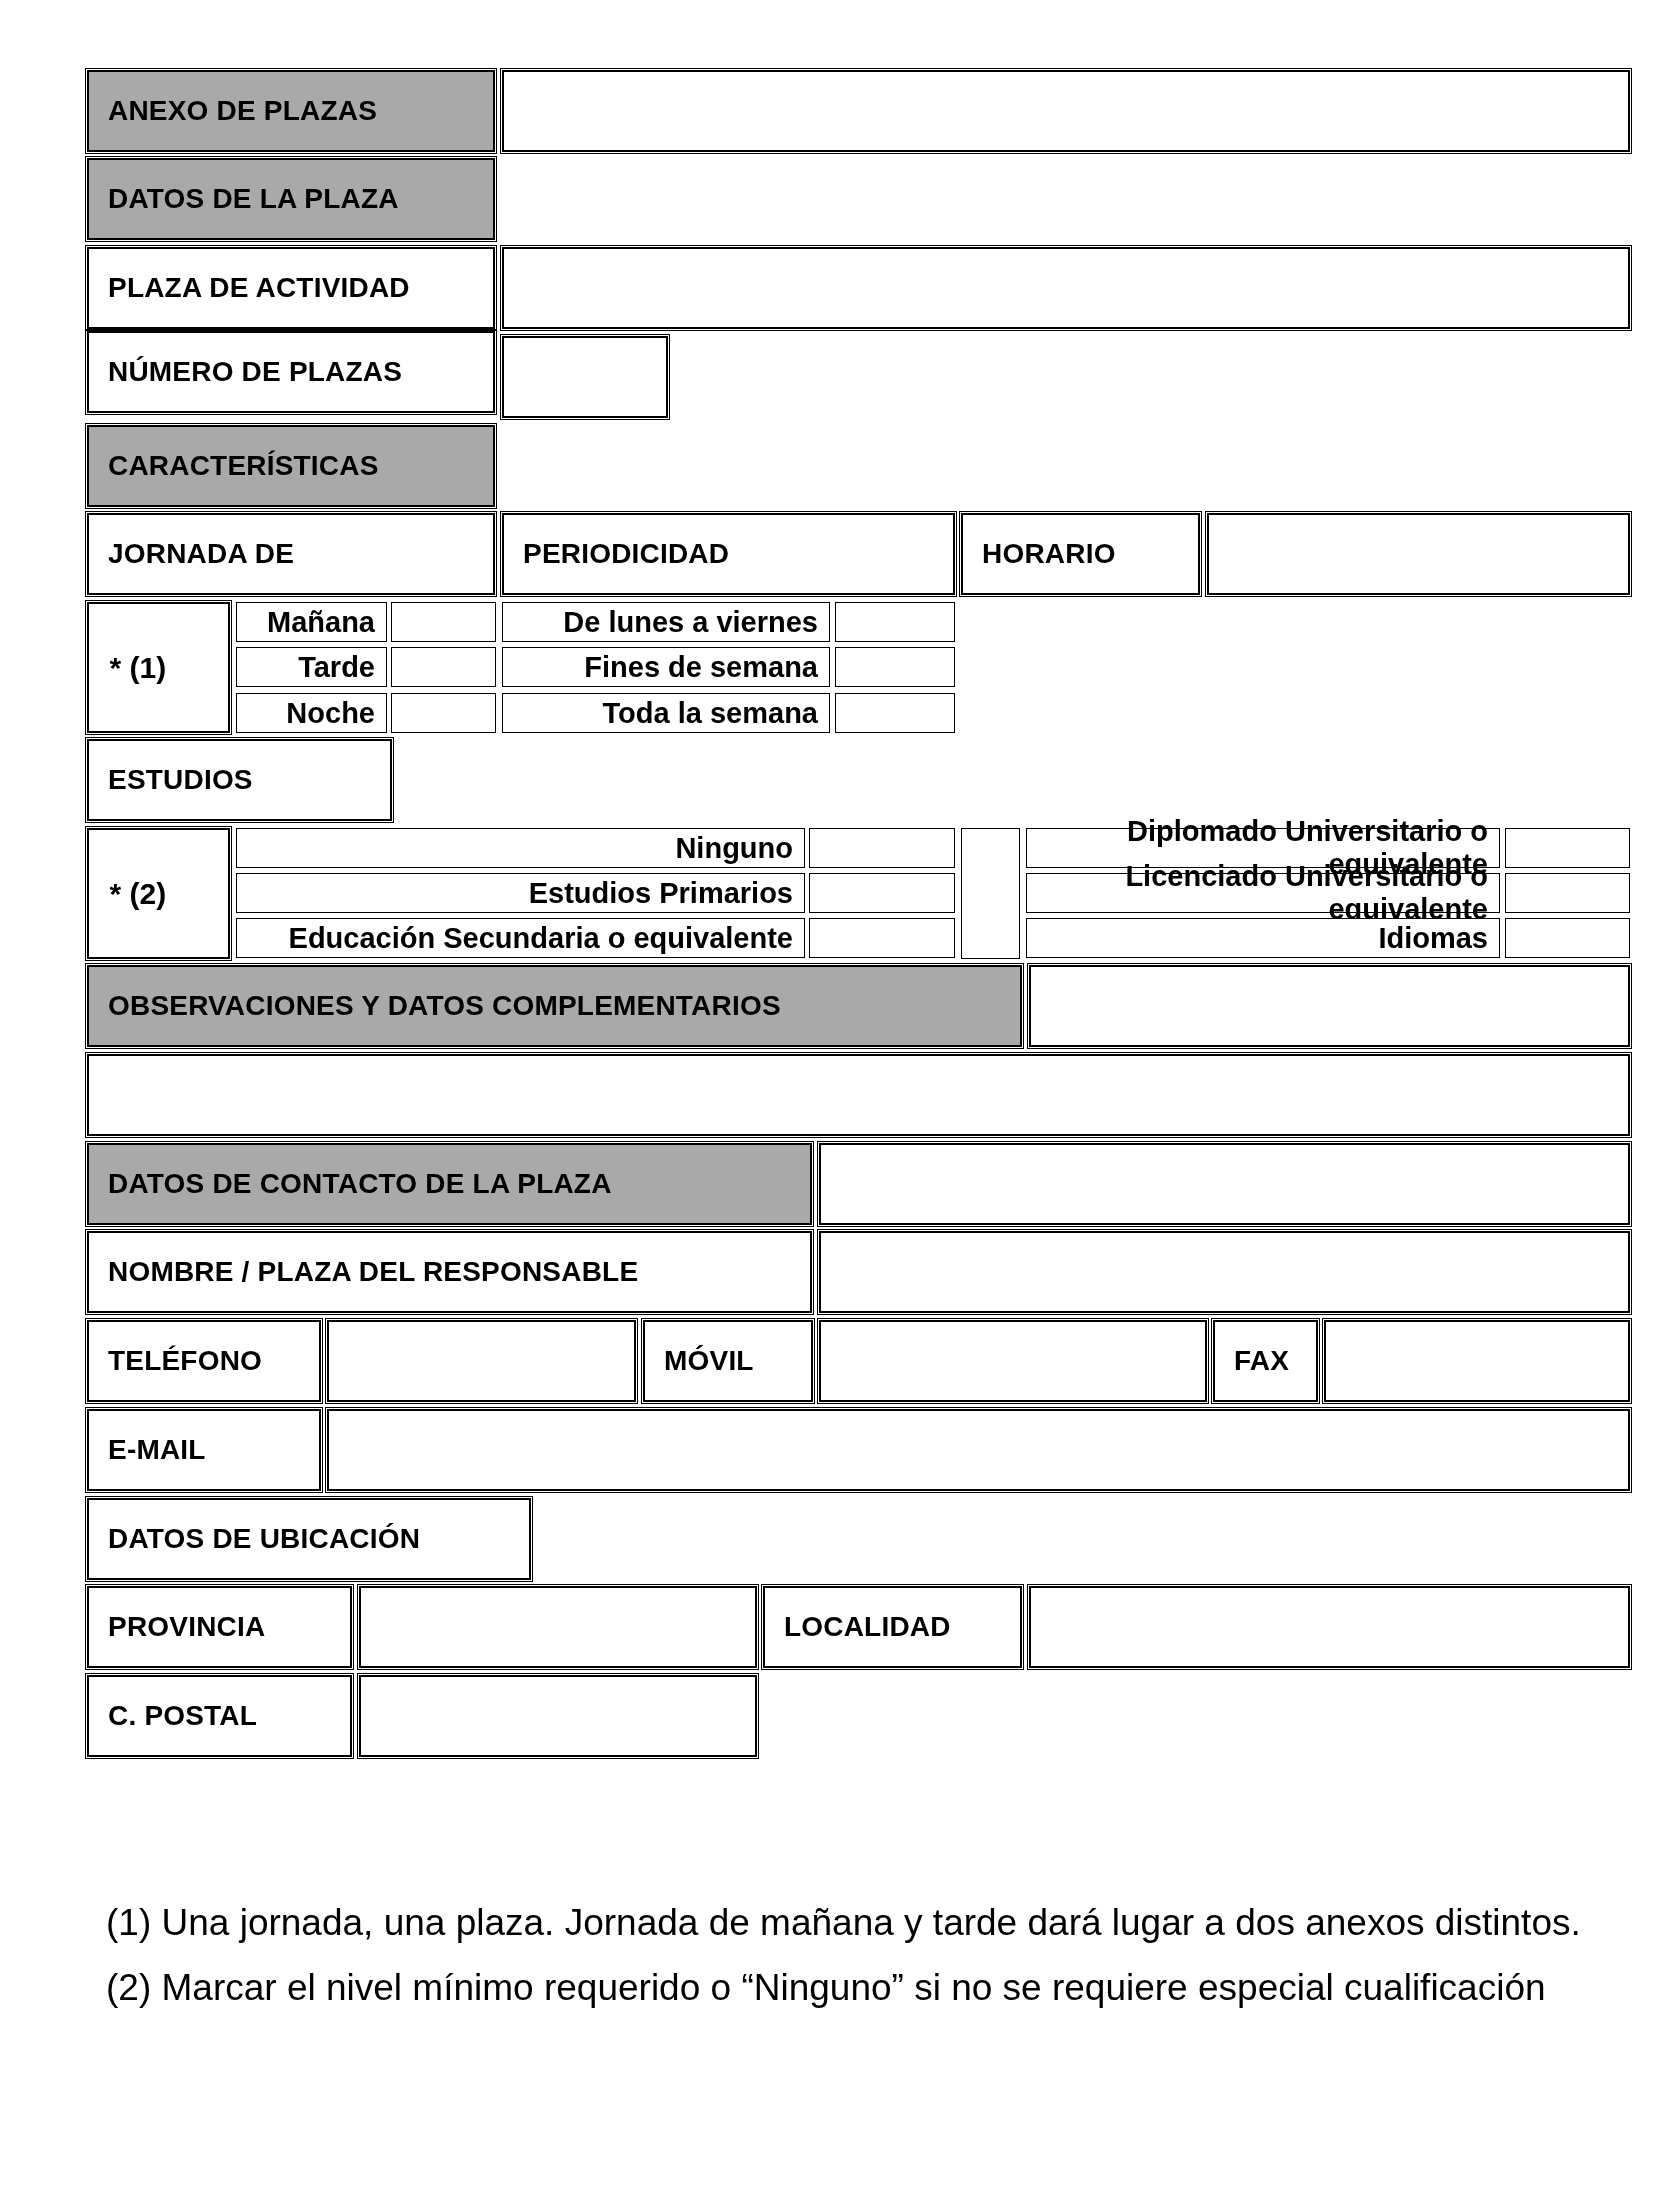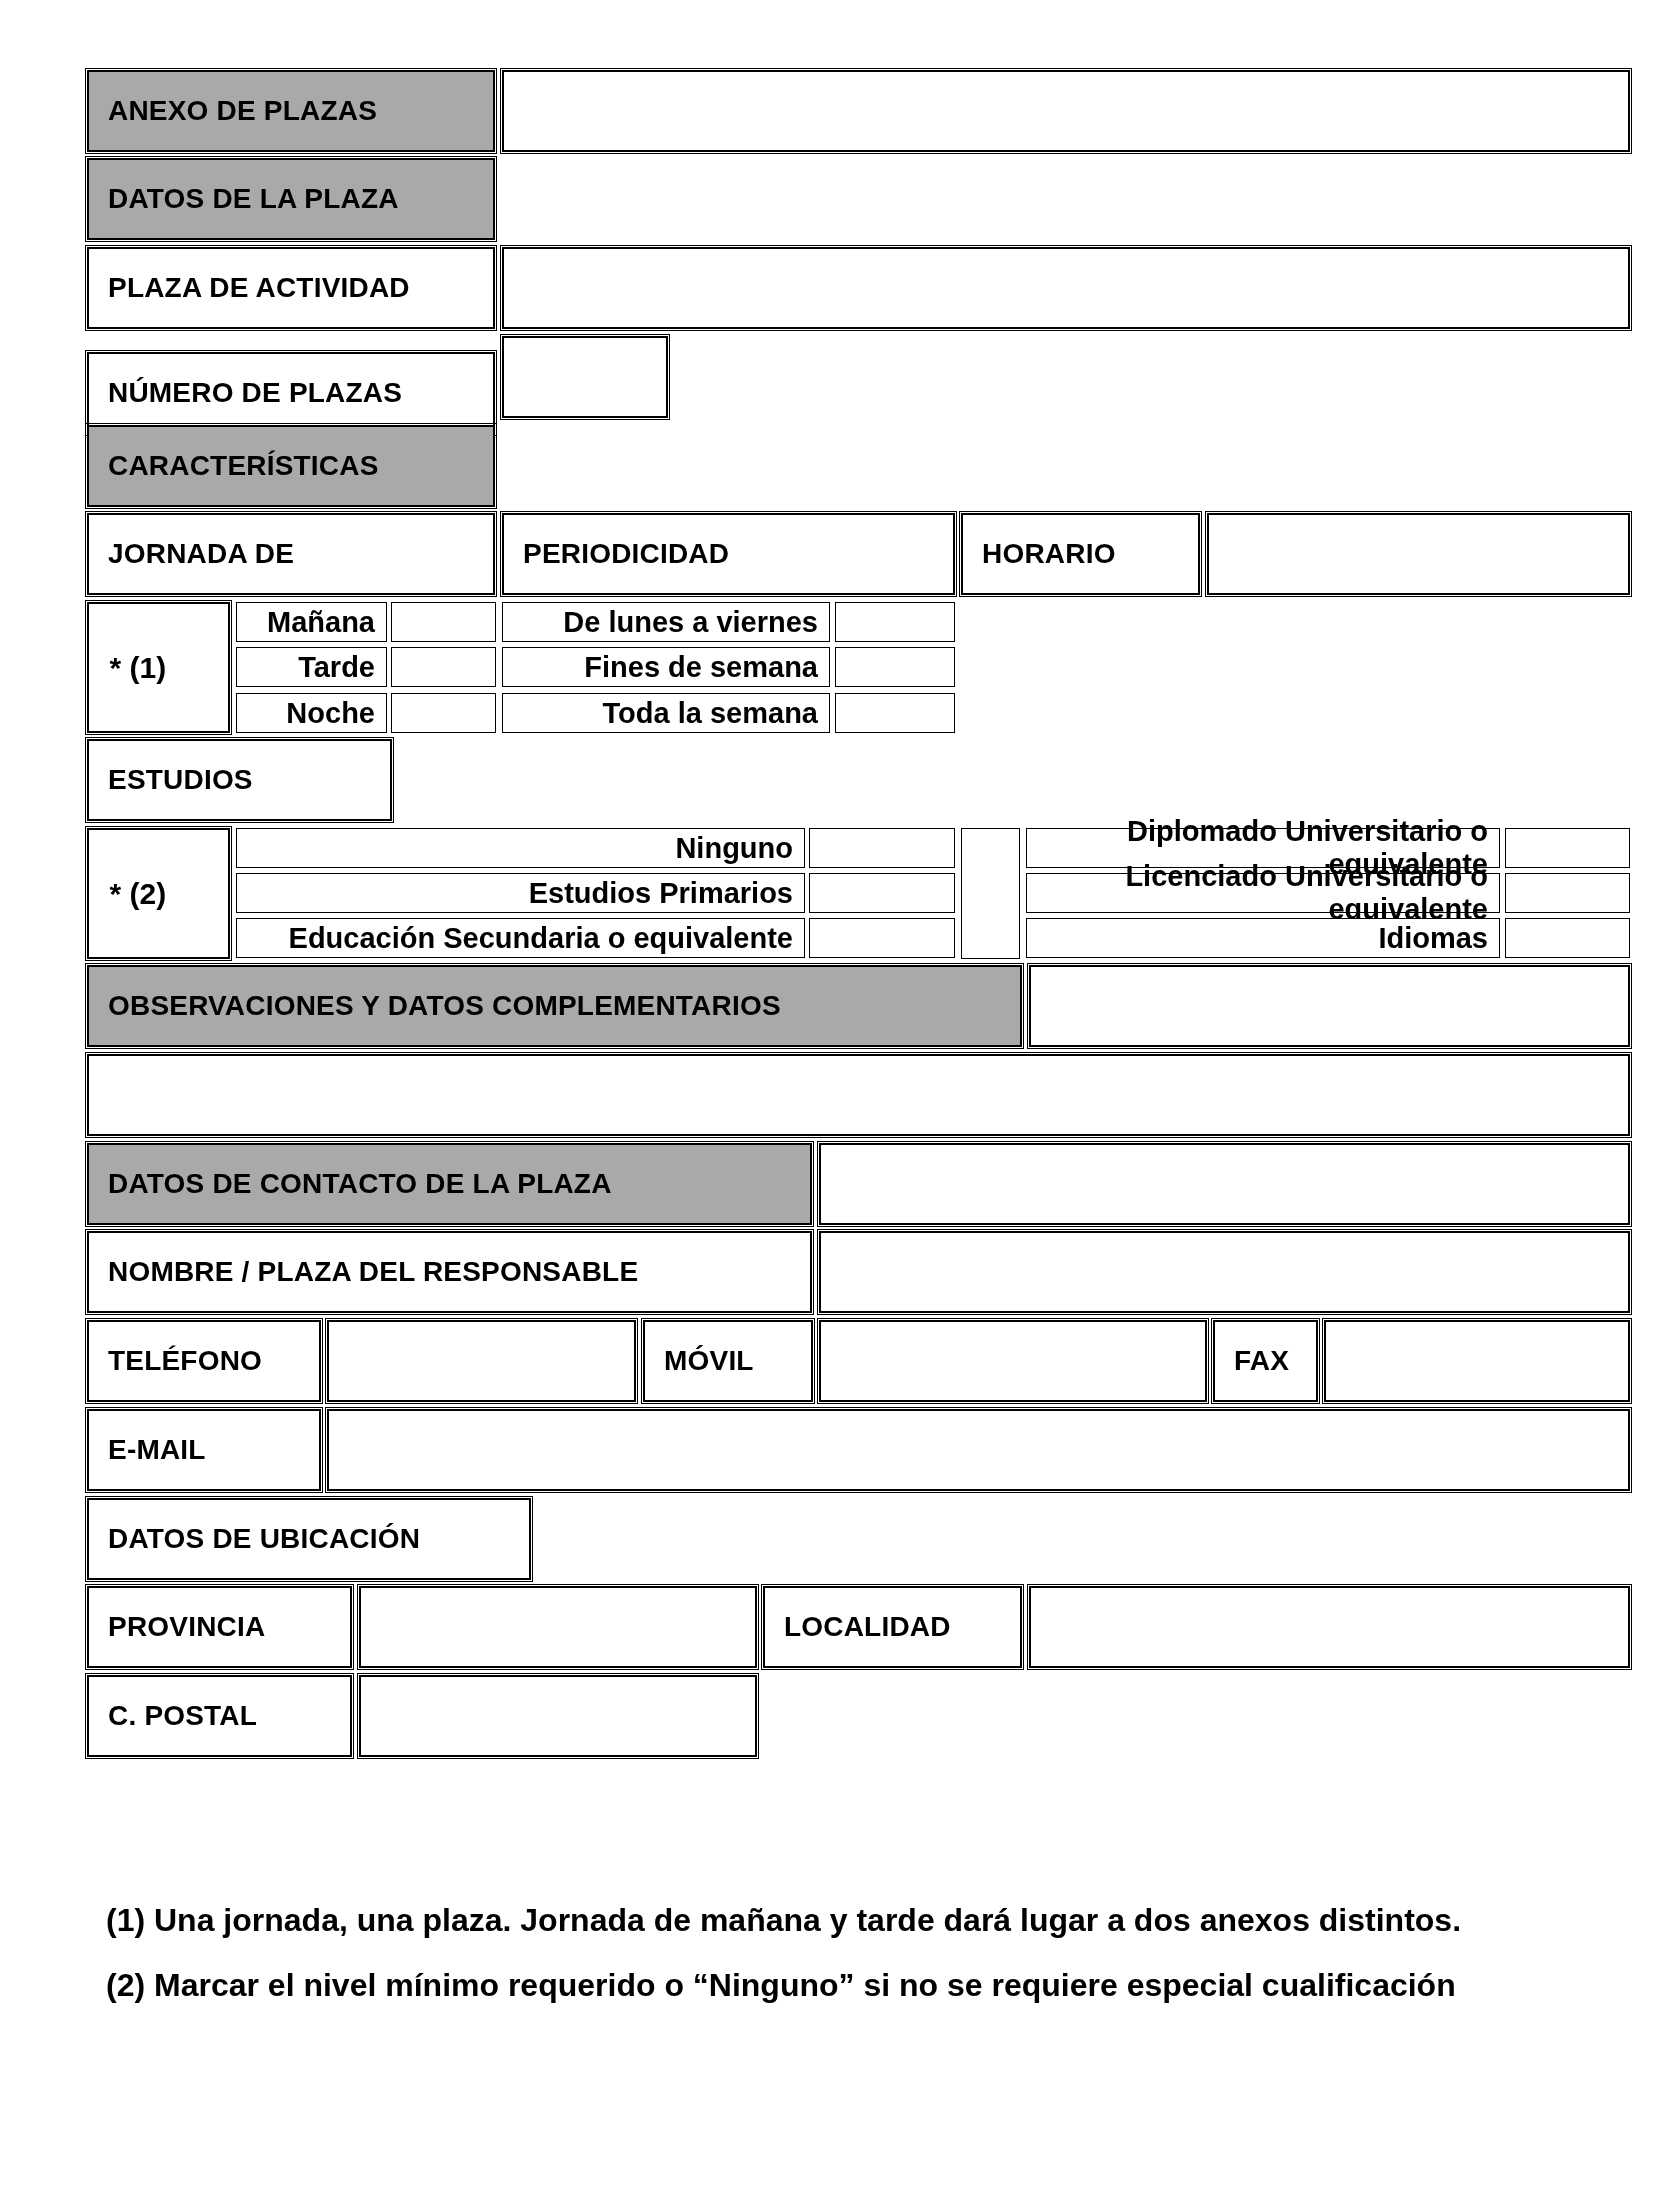--- a/index.html
+++ b/index.html
@@ -40,39 +40,39 @@
   }
   .opt {
     font-weight: bold;
     font-size: 29px;
     justify-content: flex-end;
     padding-right: 11px;
     text-align: right;
   }
   .note {
     position: absolute;
-    font-size: 32px;
-    font-weight: bold;
+    font-size: 37px;
+    font-weight: normal;
     white-space: nowrap;
   }
 </style>
 </head>
 <body>
 
 <div class="page">
 
   <div class="cell gray lbl" style="left:67px;top:70px;width:408px;height:82px">ANEXO DE PLAZAS</div>
   <div class="cell" style="left:482px;top:70px;width:1128px;height:82px"></div>
 
   <div class="cell gray lbl" style="left:67px;top:158px;width:408px;height:82px">DATOS DE LA PLAZA</div>
 
   <div class="cell lbl" style="left:67px;top:247px;width:408px;height:82px">PLAZA DE ACTIVIDAD</div>
   <div class="cell" style="left:482px;top:247px;width:1128px;height:82px"></div>
 
-  <div class="cell lbl" style="left:67px;top:352px;width:408px;height:82px">NÚMERO DE PLAZAS</div>
+  <div class="cell lbl" style="left:67px;top:331px;width:408px;height:82px">NÚMERO DE PLAZAS</div>
   <div class="cell" style="left:482px;top:336px;width:166px;height:82px"></div>
 
   <div class="cell gray lbl" style="left:67px;top:425px;width:408px;height:82px">CARACTERÍSTICAS</div>
 
   <div class="cell lbl" style="left:482px;top:513px;width:453px;height:82px">PERIODICIDAD</div>
   <div class="cell lbl" style="left:67px;top:513px;width:408px;height:82px">JORNADA DE</div>
   <div class="cell lbl" style="left:941px;top:513px;width:239px;height:82px">HORARIO</div>
   <div class="cell" style="left:1187px;top:513px;width:423px;height:82px"></div>
 
   <div class="cell star" style="left:67px;top:602px;width:143px;height:131px">* (1)</div>

